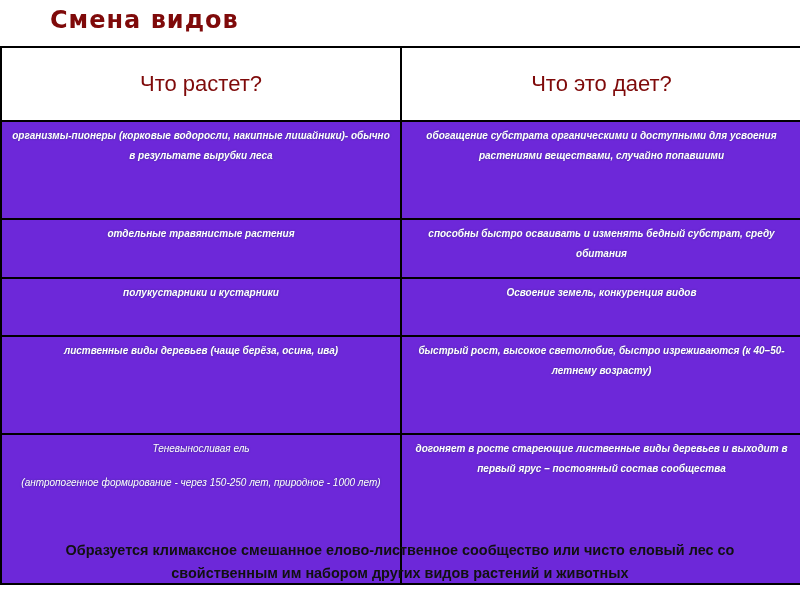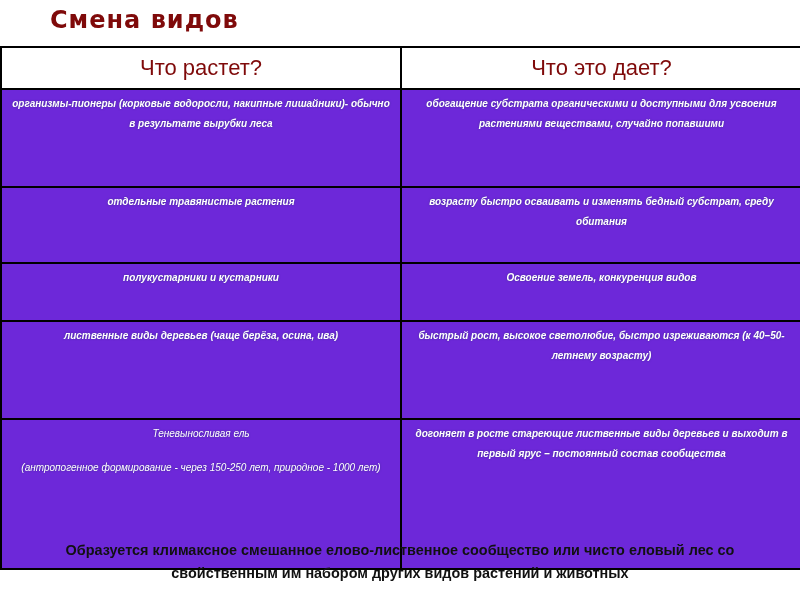--- a/index.html
+++ b/index.html
@@ -27,21 +27,21 @@
     .table {
       position: absolute;
       left: 0;
       top: 46px;
       width: 800px;
       border-collapse: collapse;
       table-layout: fixed;
     }
     .table td, .table th {
       border: 2px solid #000000;
-      padding: 0;
+      padding: 16px;
       vertical-align: top;
       text-align: center;
     }
     .table tr td:last-child, .table tr th:last-child {
       border-right: none;
     }
     .table tr td:first-child, .table tr th:first-child {
       border-left: 2px solid #000000;
     }
     .head-cell {
@@ -111,26 +111,26 @@
   </thead>
   <tbody>
     <tr style="height:98px">
       <td class="body-cell">
         <span class="cell-text">организмы-пионеры (корковые водоросли, накипные лишайники)- обычно в результате вырубки леса</span>
       </td>
       <td class="body-cell">
         <span class="cell-text">обогащение субстрата органическими и доступными для усвоения растениями веществами, случайно попавшими</span>
       </td>
     </tr>
-    <tr style="height:76px">
+    <tr style="height:59px">
       <td class="body-cell">
         <span class="cell-text">отдельные травянистые растения</span>
       </td>
       <td class="body-cell">
-        <span class="cell-text">возрасту быстро осваивать и изменять бедный субстрат, среду обитания</span>
+        <span class="cell-text">способны быстро осваивать и изменять бедный субстрат, среду обитания</span>
       </td>
     </tr>
     <tr style="height:58px">
       <td class="body-cell">
         <span class="cell-text">полукустарники и кустарники</span>
       </td>
       <td class="body-cell">
         <span class="cell-text">Освоение земель, конкуренция видов</span>
       </td>
     </tr>

